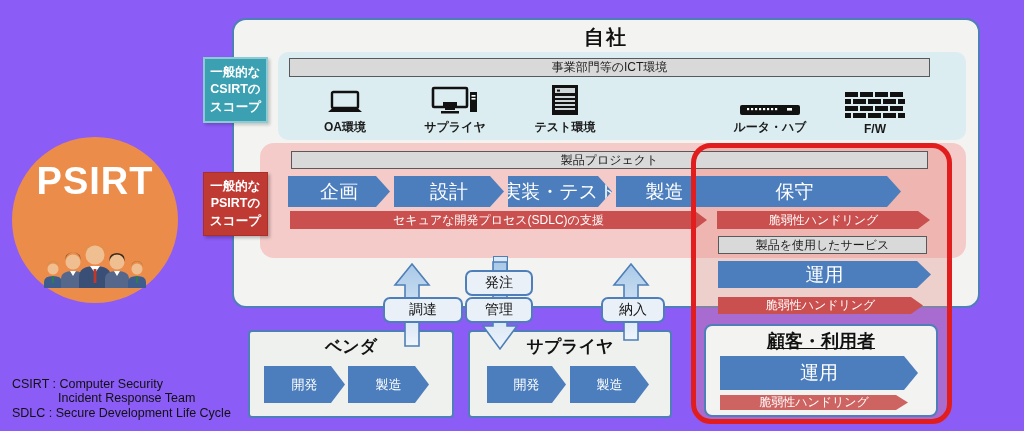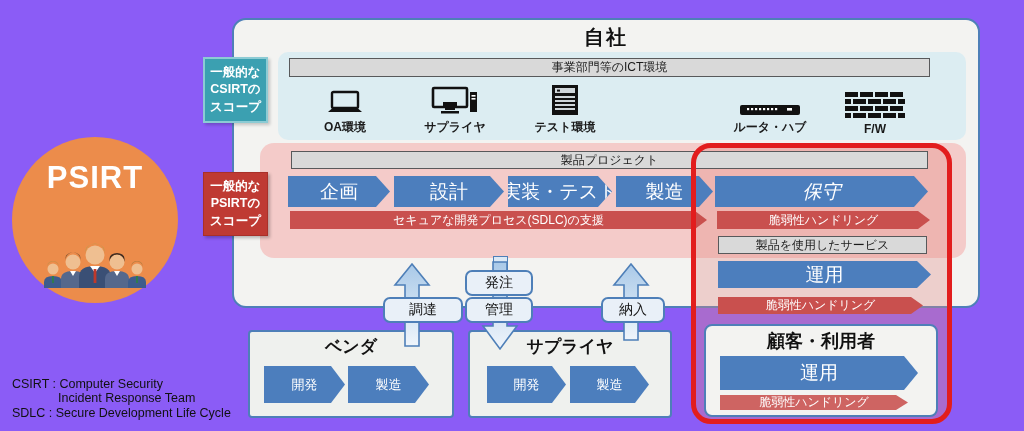--- a/index.html
+++ b/index.html
@@ -56,21 +56,21 @@
 
   
   .scope { width:65px; text-align:center; font-weight:bold; color:#fff; font-size:12.5px;
            line-height:1.38; padding:5px 0; }
   .scope-csirt { left:203px; top:57px; background:#3BA0B1; border:2px solid #8CCBD4; box-shadow:2px 2px 3px rgba(0,0,0,0.2); }
   .scope-psirt { left:203px; top:172px; background:#BF3A33; border:1px solid #A93029; box-shadow:2px 2px 3px rgba(0,0,0,0.25); }
 
   
   .psirt-circle { left:12px; top:137px; width:166px; height:166px; border-radius:50%; background:#EC8C4B; }
   .psirt-label { left:12px; top:160px; width:166px; text-align:center; color:#fff; font-weight:bold;
-                 font-size:31px; letter-spacing:1px; }
+                 font-size:38px; letter-spacing:1px; }
 
   .legend { left:12px; top:378px; font-size:12.5px; color:#111; line-height:1.06; }
   .legend div { margin-bottom:1px; }
   .legend .indent { padding-left:46px; }
 
   .icon-svg { display:block; }
 </style>
 </head>
 <body>
 
@@ -167,41 +167,41 @@
   </div>
 
   <div class="abs pink-main"></div>
   <div class="abs pink-column"></div>
 
   <div class="abs gray-bar pp-header">製品プロジェクト</div>
   <div class="abs chev-blue phase" style="left:288px; width:102px;">企画</div>
   <div class="abs chev-blue phase" style="left:394px; width:110px;">設計</div>
   <div class="abs chev-blue phase" style="left:508px; width:104px;">実装・テスト</div>
   <div class="abs chev-blue phase" style="left:616px; width:97px;">製造</div>
-  <div class="abs chev-blue phase" style="left:715px; width:213px;font-style:italic;">保守</div>
+  <div class="abs chev-blue phase" style="left:688px; width:213px;">保守</div>
 
   <div class="abs chev-red" style="left:290px; top:211px; width:417px; height:18px;">セキュアな開発プロセス(SDLC)の支援</div>
   <div class="abs chev-red" style="left:717px; top:211px; width:213px; height:18px;">脆弱性ハンドリング</div>
 
   <div class="abs gray-bar svc-header">製品を使用したサービス</div>
   <div class="abs chev-blue" style="left:718px; top:261px; width:213px; height:27px;">運用</div>
   <div class="abs chev-red" style="left:718px; top:297px; width:205px; height:17px;">脆弱性ハンドリング</div>
 
   <div class="abs entity-box" style="left:248px; top:330px; width:206px; height:88px;"></div>
   <div class="abs entity-title" style="left:248px; top:335px; width:206px;">ベンダ</div>
   <div class="abs chev-blue" style="left:264px; top:366px; width:81px; height:37px; font-size:13px;">開発</div>
   <div class="abs chev-blue" style="left:348px; top:366px; width:81px; height:37px; font-size:13px;">製造</div>
 
   <div class="abs entity-box" style="left:468px; top:330px; width:204px; height:88px;"></div>
   <div class="abs entity-title" style="left:468px; top:335px; width:204px;">サプライヤ</div>
   <div class="abs chev-blue" style="left:487px; top:366px; width:79px; height:37px; font-size:13px;">開発</div>
   <div class="abs chev-blue" style="left:570px; top:366px; width:79px; height:37px; font-size:13px;">製造</div>
 
   <div class="abs customer-box"></div>
-  <div class="abs entity-title" style="left:704px; top:329px; width:234px; font-size:18px;">顧客・利用者</div>
+  <div class="abs entity-title" style="left:704px; top:329px; width:234px; font-size:18px;text-decoration:underline;">顧客・利用者</div>
   <div class="abs chev-blue" style="left:720px; top:356px; width:198px; height:34px;">運用</div>
   <div class="abs chev-red" style="left:720px; top:395px; width:188px; height:15px; opacity:0.88;">脆弱性ハンドリング</div>
 
   <div class="abs stub" style="left:493px; top:256px; width:15px; height:17px;"></div>
 
   <svg class="abs" style="left:392px; top:262px;" width="40" height="86">
     <defs>
       <linearGradient id="gradV" x1="0" y1="0" x2="0" y2="1">
         <stop offset="0" stop-color="#A9C9E8"></stop>
           <stop offset="1" stop-color="#EFF5FB"></stop>

